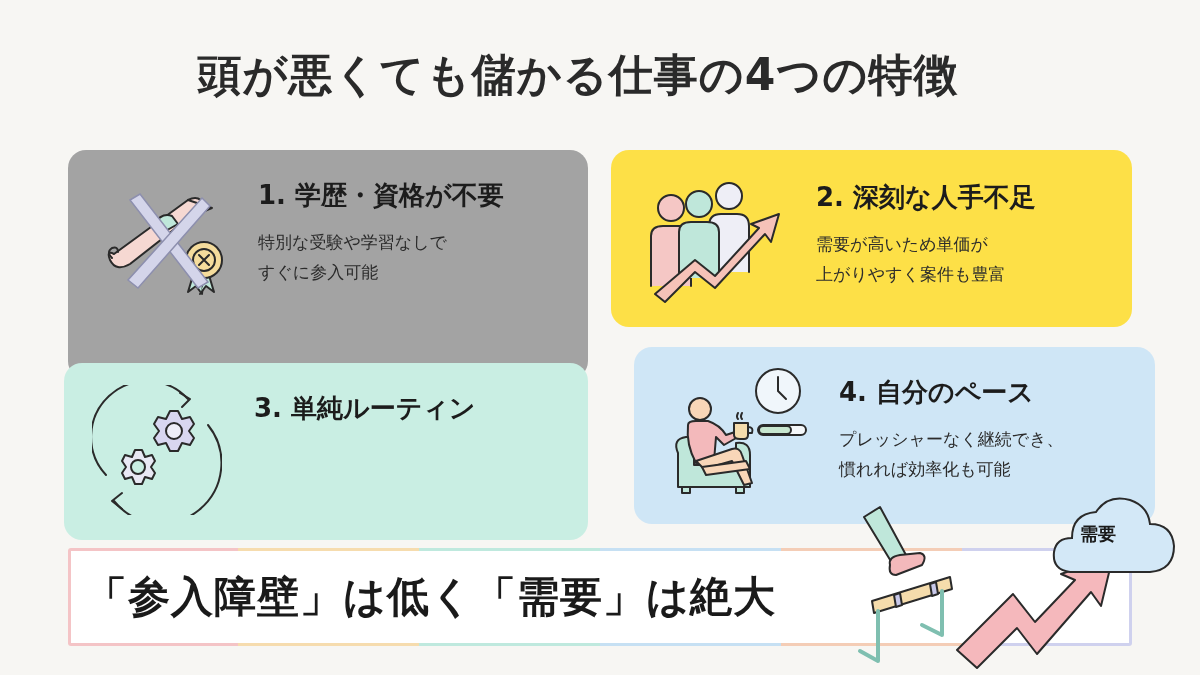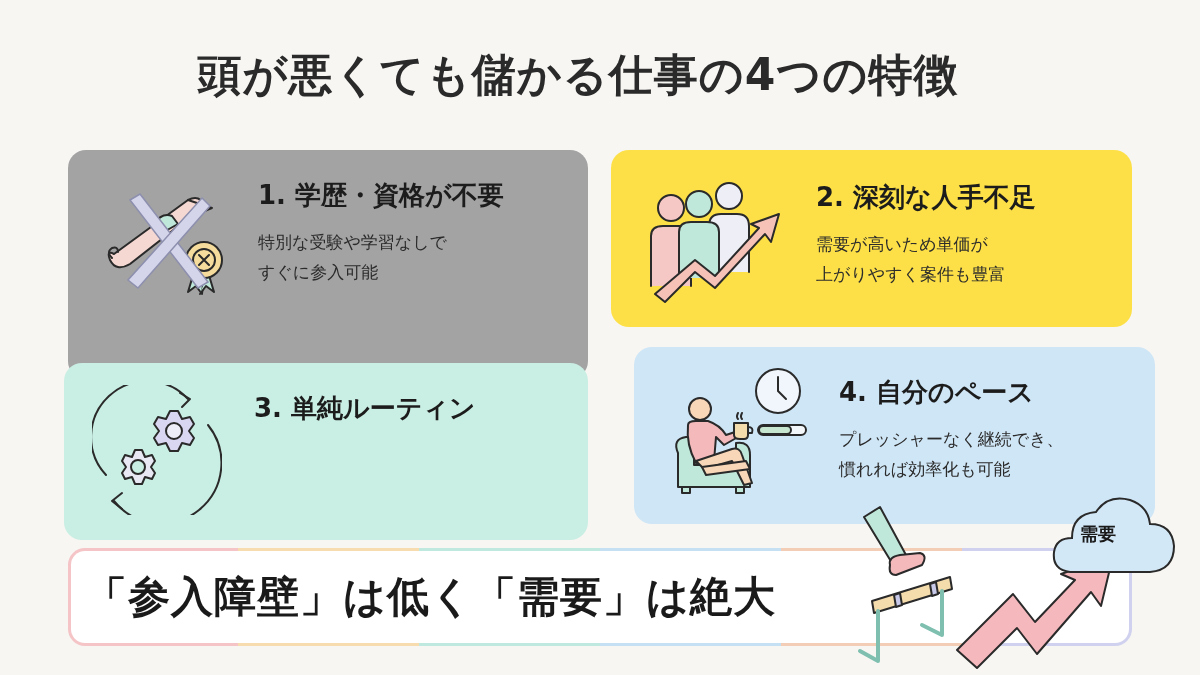--- a/index.html
+++ b/index.html
@@ -37,21 +37,21 @@
   #card3 { left: 64px; top: 347px; width: 524px; height: 177px; background: #c9eee3; margin-top: 16px; }
   #card4 { left: 634px; top: 347px; width: 521px; height: 177px; background: #cfe6f6; }
   #card1 .icon, #card3 .icon { left: 28px; top: 22px; }
   #card2 .icon, #card4 .icon { left: 32px; top: 18px; }
   #card1 .text, #card3 .text { left: 190px; top: 28px; }
   #card2 .text { left: 205px; top: 30px; }
   #card4 .text { left: 205px; top: 28px; }
 
   .banner {
     position: absolute; left: 68px; top: 548px; width: 1064px; height: 98px;
-    border-radius: 17px; background: #ffffff;
+    border-radius: 3px; background: #ffffff;
     border: 3px solid transparent;
     background-image: linear-gradient(#fff, #fff),
       linear-gradient(90deg, #f4c4c6 0%, #f4c4c6 16%, #f6dcae 16%, #f6dcae 33%, #bfe9de 33%, #bfe9de 50%, #c6e0f3 50%, #c6e0f3 67%, #f4cdb6 67%, #f4cdb6 84%, #cfd1ee 84%, #cfd1ee 100%);
     background-origin: border-box;
     background-clip: padding-box, border-box;
   }
   .banner-text {
     position: absolute; left: 14px; top: 18px;
     font-size: 42px; font-weight: bold; color: #1a1a1a; letter-spacing: 1px;
     white-space: nowrap;

